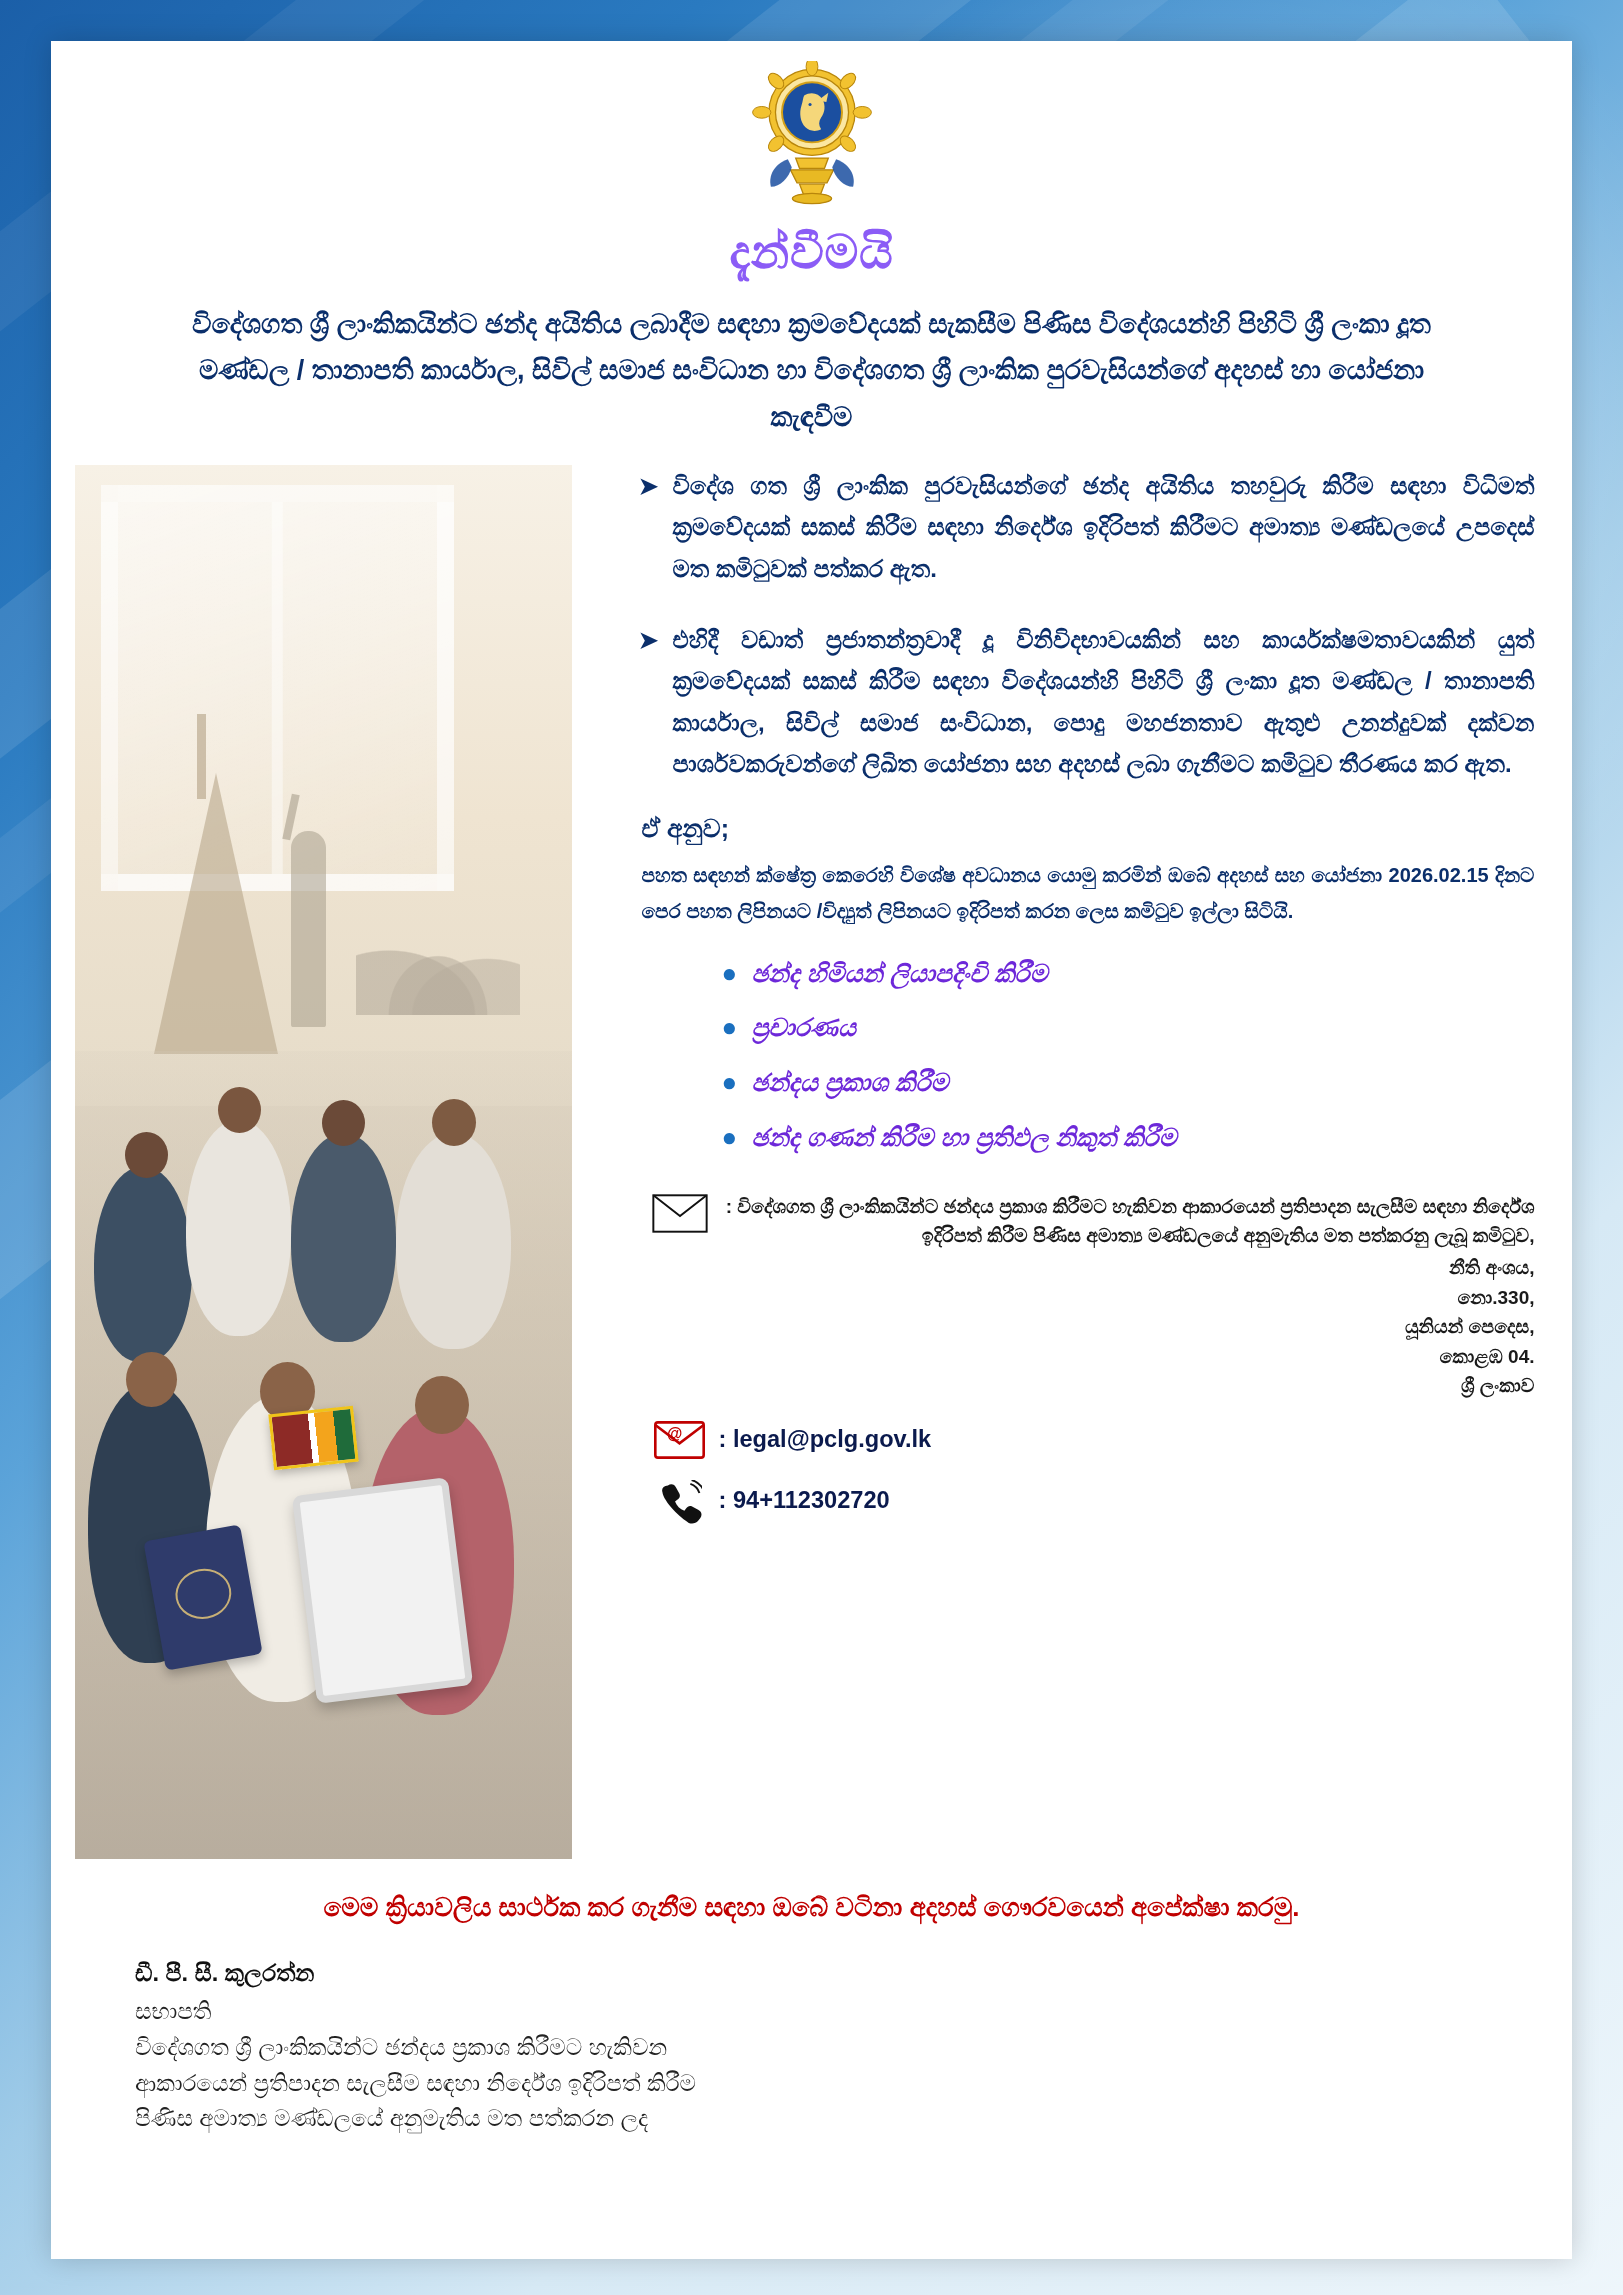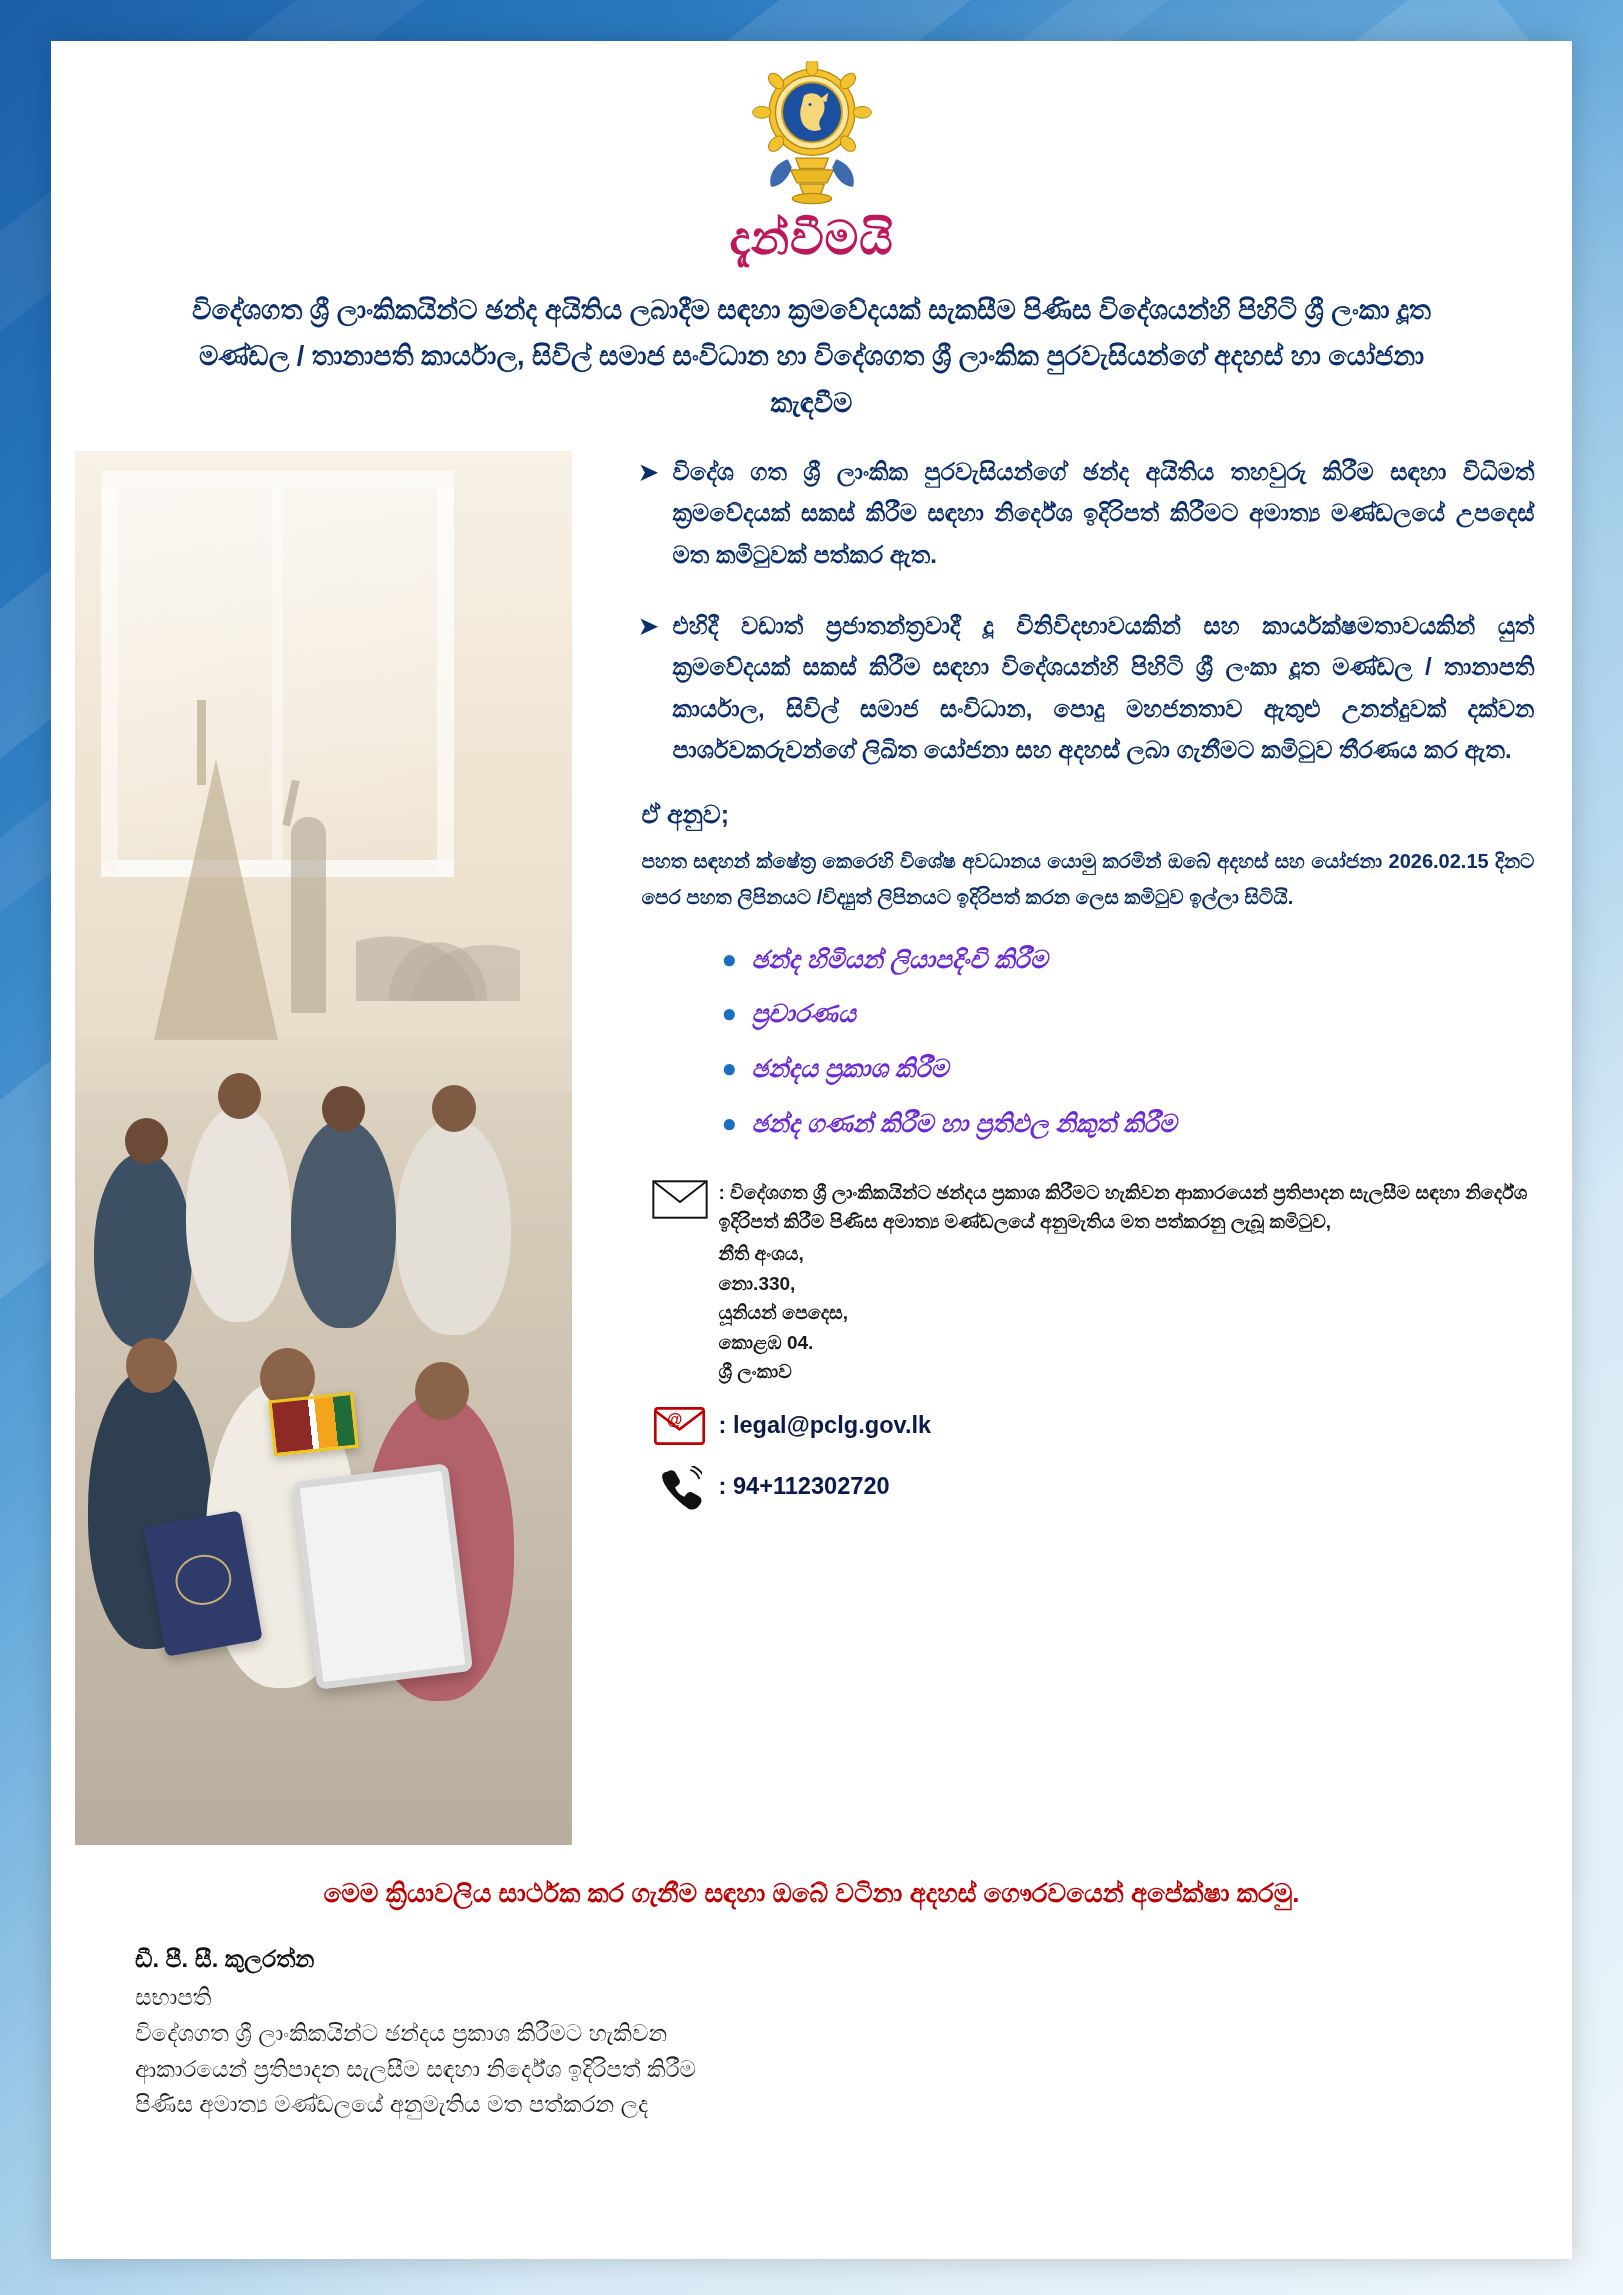--- a/index.html
+++ b/index.html
@@ -49,25 +49,25 @@
     width: 100%;
     display: flex;
     justify-content: center;
     padding-top: 19.6px;
   }
   .emblem { width: 124px; height: 151px; }
 
   
   .headline {
     text-align: center;
-    color: #be185d;
+    color: #8b5cf6;
     font-weight: bold;
     font-size: 47px;
     line-height: 1.1;
-    margin-top: 0;
+    margin-top: 14px;
     letter-spacing: 0.7px;
   }
 
   .subhead {
     margin: 23.6px auto 0 auto;
     width: 1283px;
     text-align: center;
     color: #0b2f6b;
     font-weight: bold;
     font-size: 27px;
@@ -229,20 +229,21 @@
     font-weight: bold;
     font-size: 25px;
     line-height: 1.4;
     font-style: italic;
   }
 
   
   .contact {
     margin-top: 37px;
     padding-left: 3.9px;
+    text-align: right;
   }
   .contact-row {
     display: flex;
     align-items: flex-start;
   }
   .icon-cell {
     flex: 0 0 77px;
     display: flex;
     justify-content: center;
     padding-top: 2.6px;

